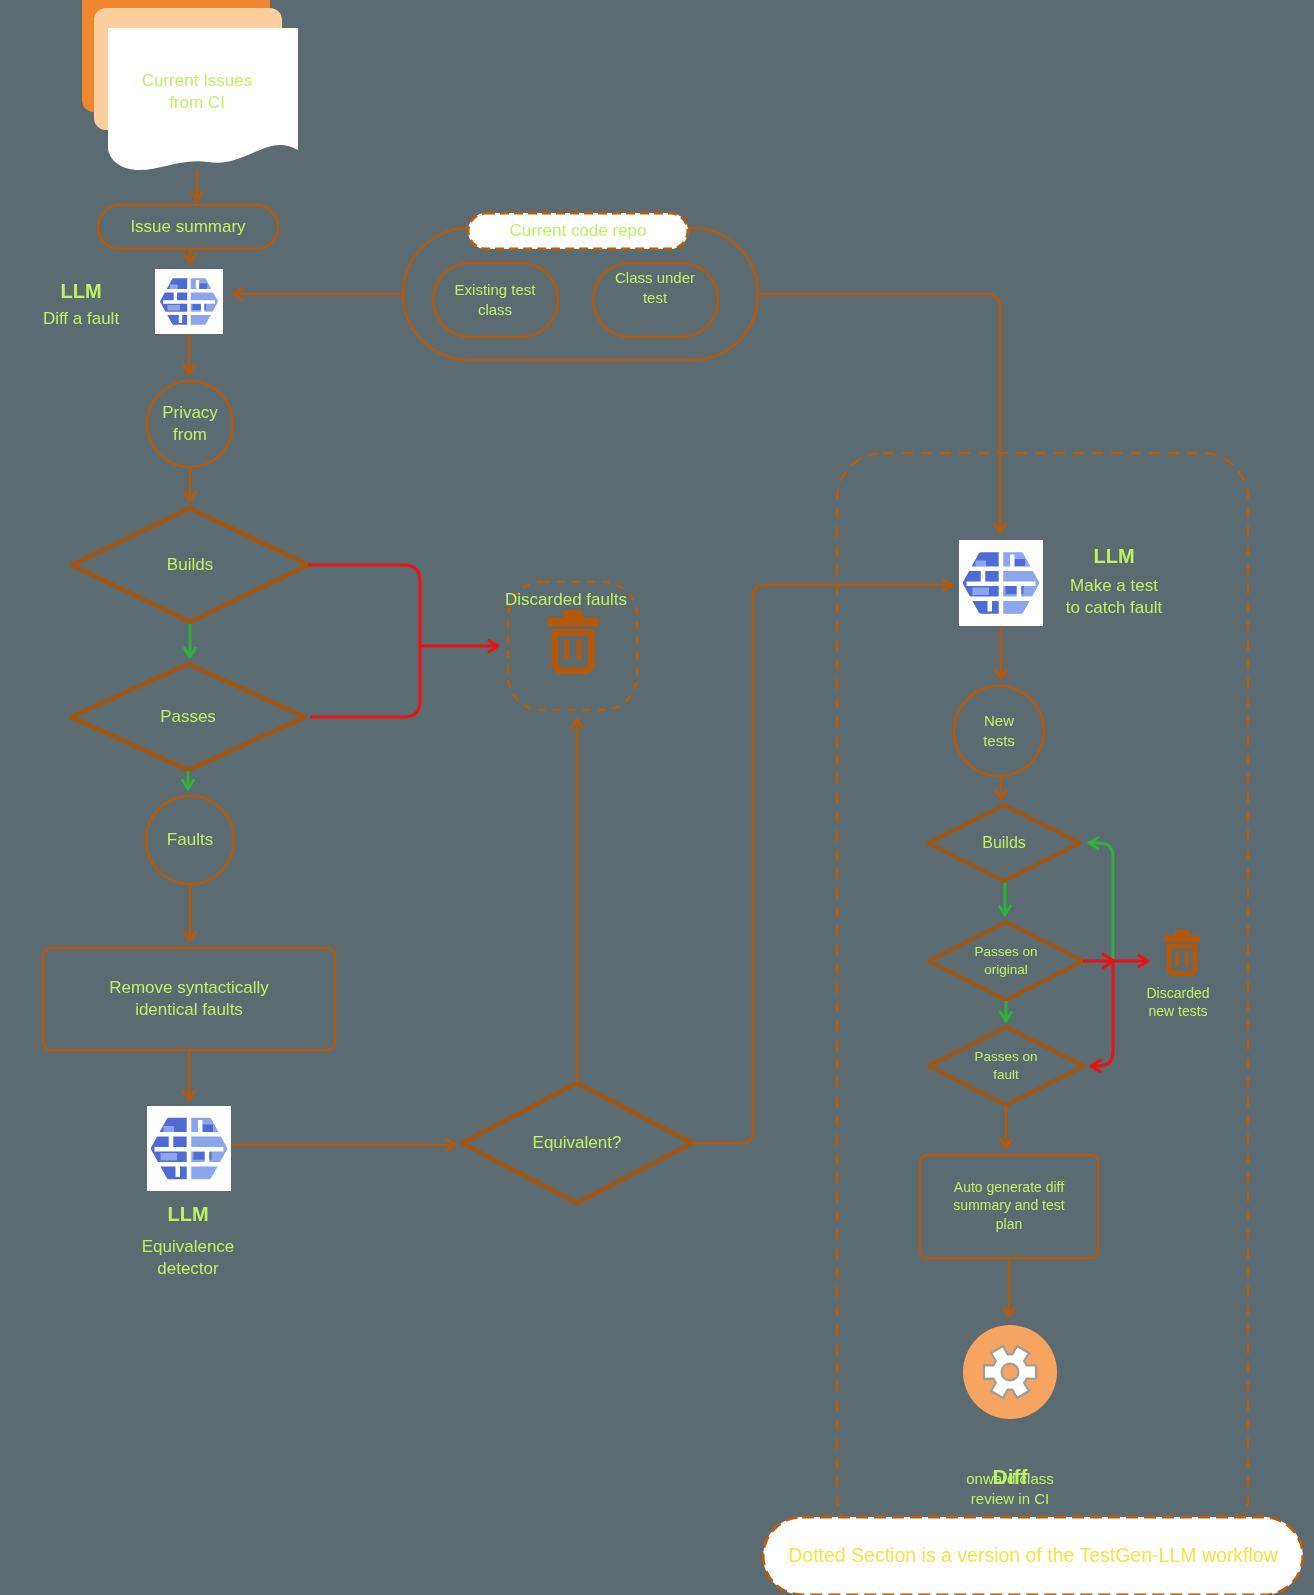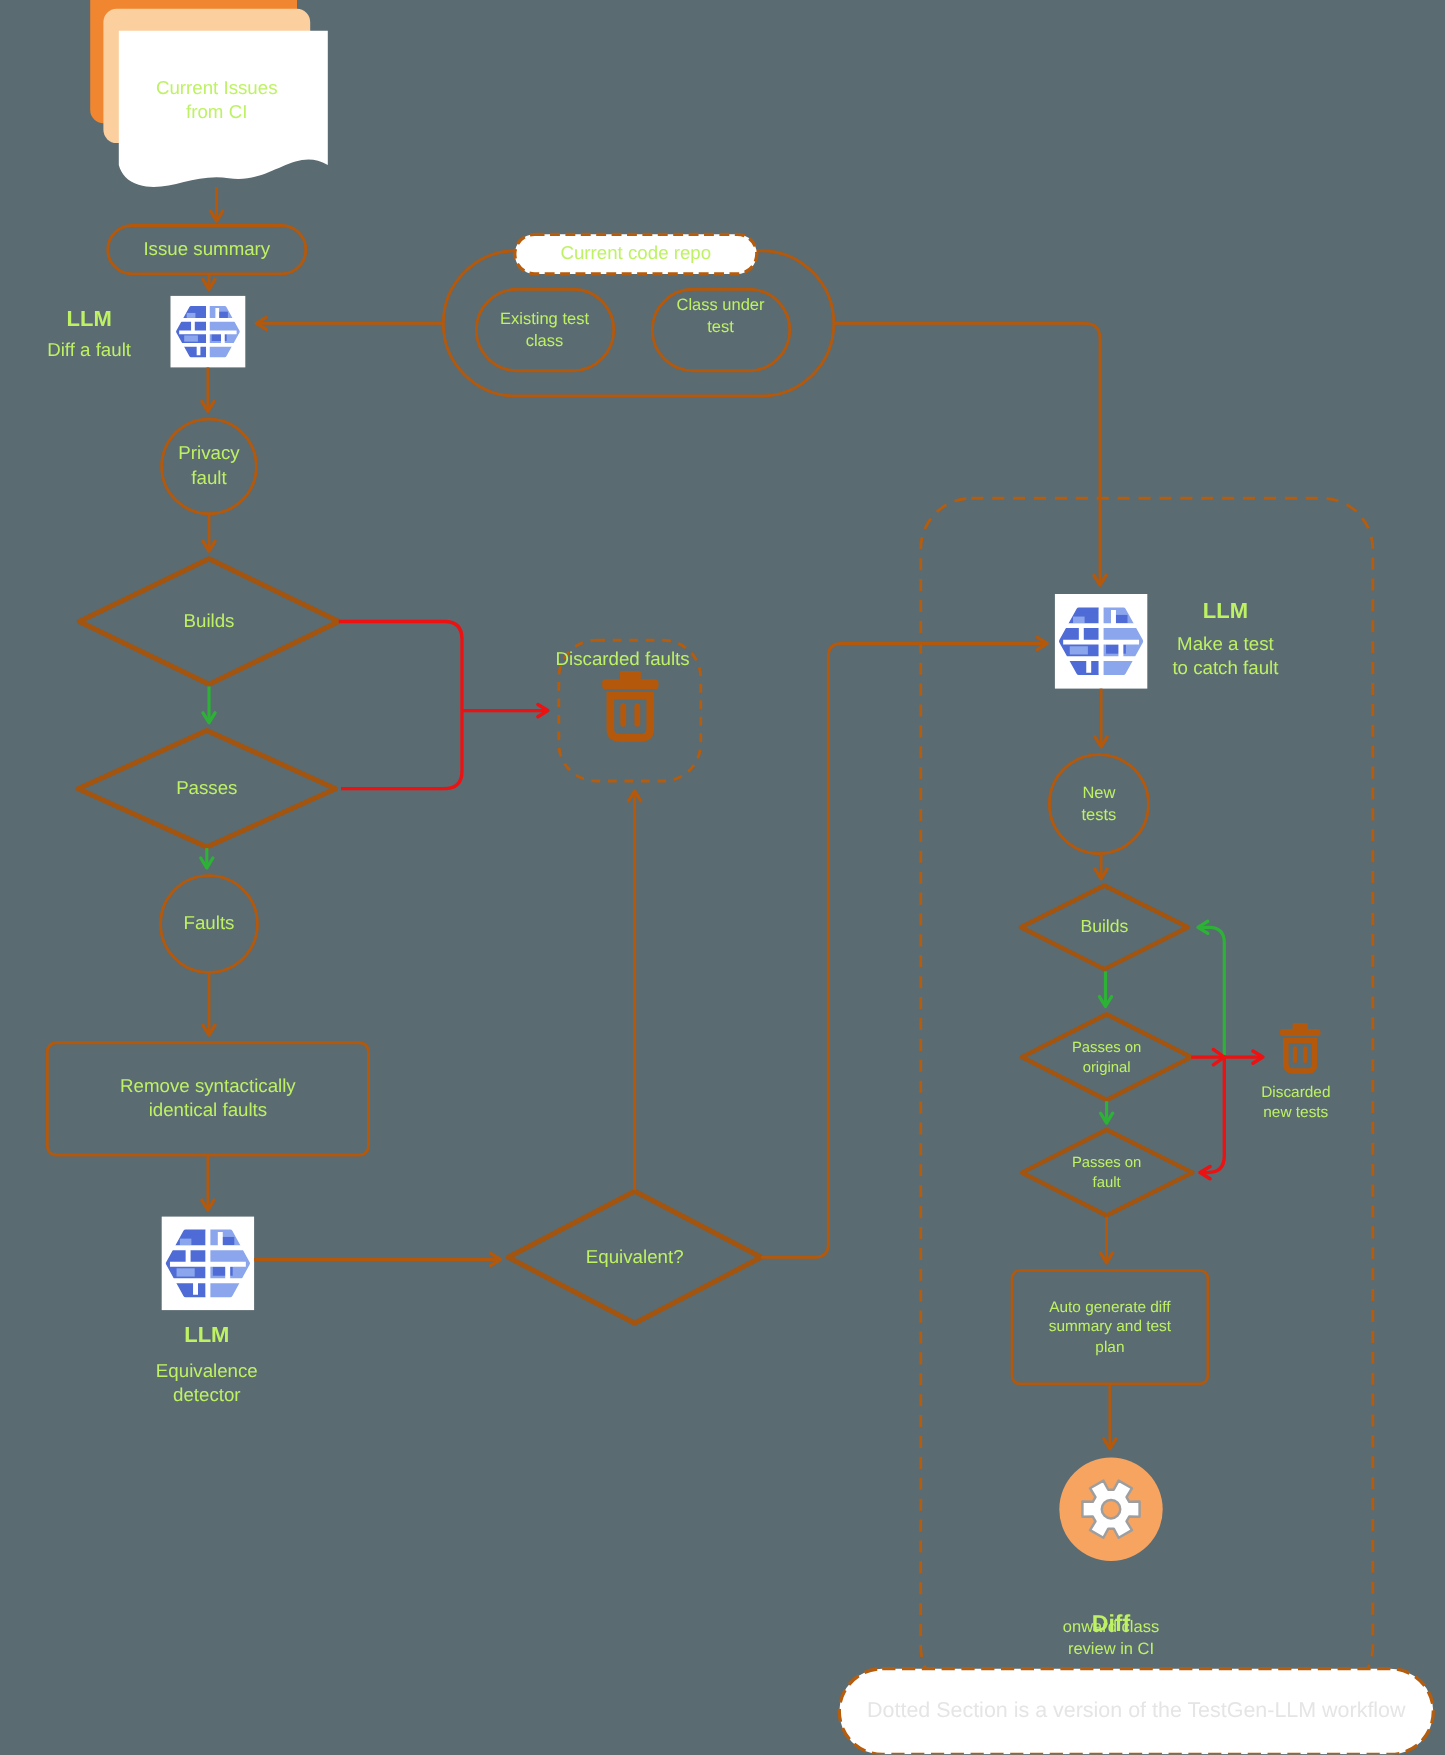--- a/index.html
+++ b/index.html
@@ -8,21 +8,21 @@
   svg.layer{position:absolute;left:0;top:0;}
   .lbl{position:absolute;transform:translate(-50%,-50%);text-align:center;white-space:pre-line;
        line-height:1.32;font-weight:500;color:#bef264;}
   .base{font-size:17px;}
   .sm16{font-size:16px;}
   .sm15{font-size:15px;}
   .sm14{font-size:14px;}
   .xs{font-size:13.5px;}
   .t20{font-size:20px;font-weight:700;}
   .t21{font-size:21px;font-weight:700;margin-top:31px;}
-  .note19{font-size:19.5px;font-weight:400;color:#e5e5e5;}
+  .note19{font-size:19.5px;font-weight:400;color:#fde047;}
 </style>
 </head>
 <body>
 
 <div class="canvas">
 
 <svg class="layer" width="1314" height="1595" viewBox="0 0 1314 1595">
   <defs>
     <marker id="aO" markerUnits="userSpaceOnUse" markerWidth="18" markerHeight="18" refX="11" refY="8" orient="auto">
       <path d="M3,2.5 L12,8 L3,13.5" fill="none" stroke="#b4590c" stroke-width="3" stroke-linecap="round" stroke-linejoin="round"></path>
@@ -150,21 +150,21 @@
 from CI</div>
 <div class="lbl base" style="left:188px;top:227px;">Issue summary</div>
 <div class="lbl t20" style="left:81px;top:291px;">LLM</div>
 <div class="lbl base" style="left:81px;top:319px;">Diff a fault</div>
 <div class="lbl base" style="left:578px;top:231px;">Current code repo</div>
 <div class="lbl sm15" style="left:495px;top:300px;">Existing test
 class</div>
 <div class="lbl sm15" style="left:655px;top:288px;">Class under
 test</div>
 <div class="lbl base" style="left:190px;top:424px;">Privacy
-fault</div>
+from</div>
 <div class="lbl base" style="left:190px;top:565px;">Builds</div>
 <div class="lbl base" style="left:566px;top:556px;margin-top:44px;">Discarded faults</div>
 <div class="lbl base" style="left:188px;top:717px;">Passes</div>
 <div class="lbl base" style="left:190px;top:840px;">Faults</div>
 <div class="lbl base" style="left:189px;top:999px;">Remove syntactically
 identical faults</div>
 <div class="lbl t20" style="left:188px;top:1214px;">LLM</div>
 <div class="lbl base" style="left:188px;top:1258px;">Equivalence
 detector</div>
 <div class="lbl base" style="left:577px;top:1143px;">Equivalent?</div>

